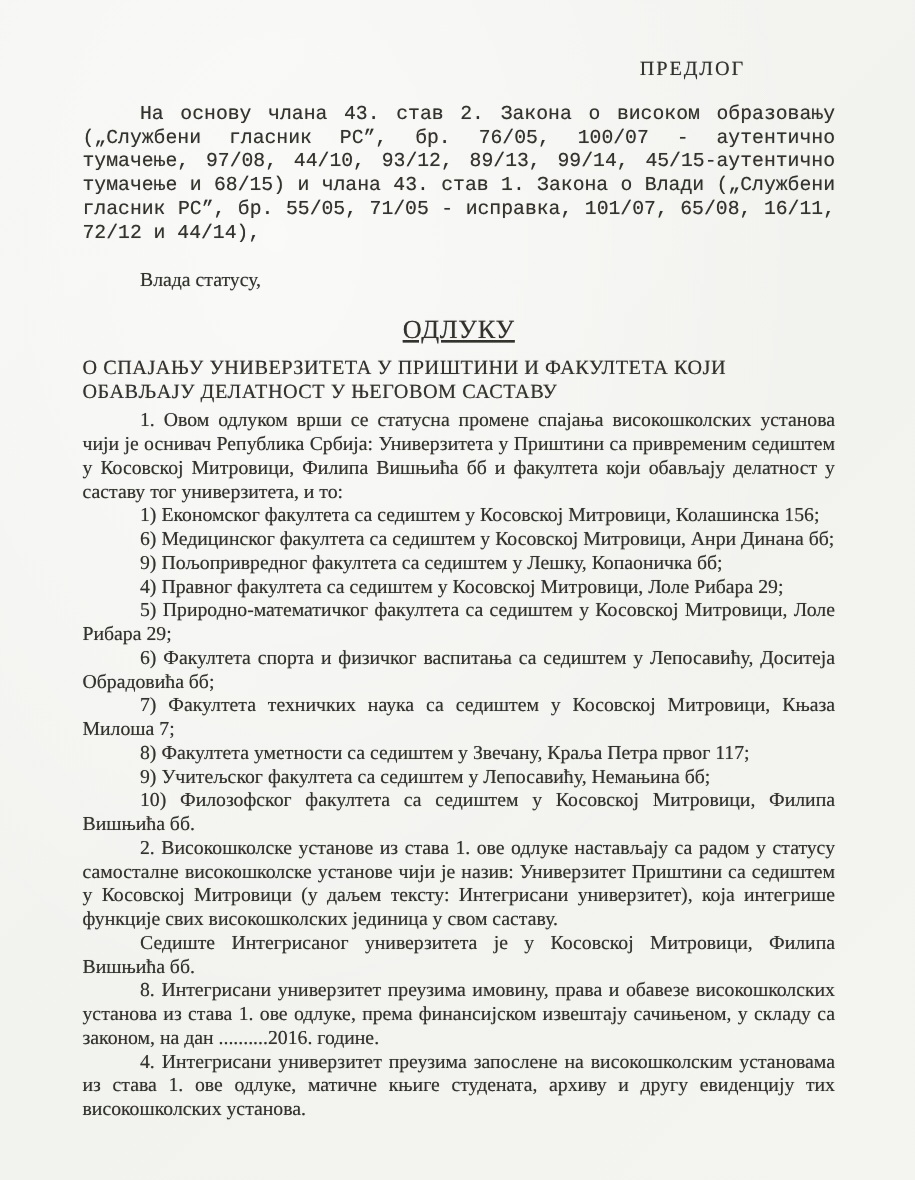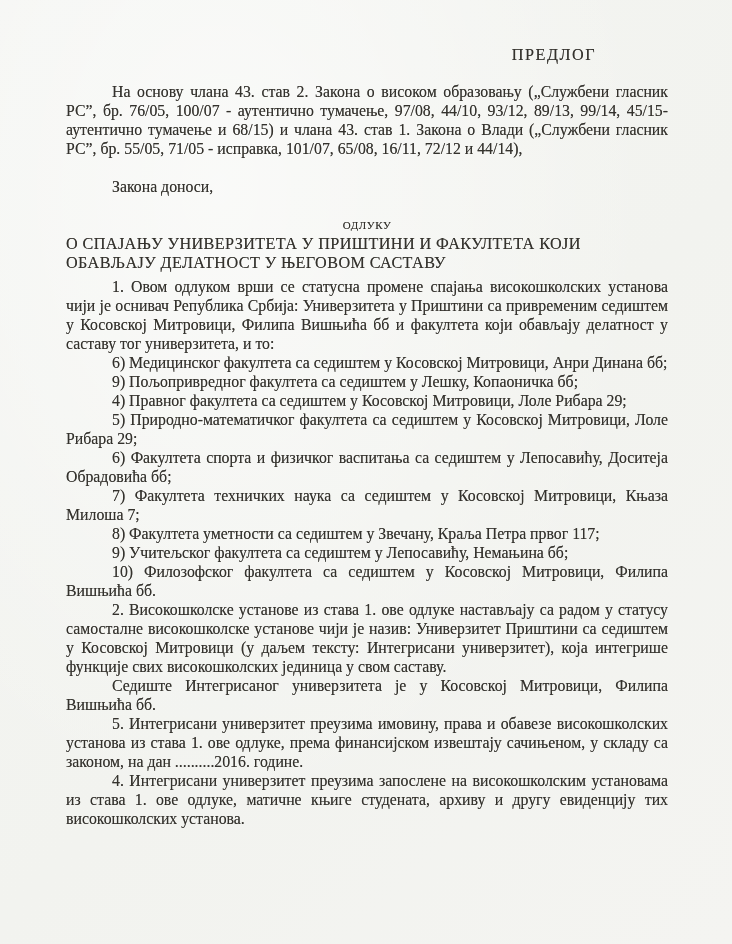--- a/index.html
+++ b/index.html
@@ -27,30 +27,32 @@
   .proposal-label {
     text-align: right;
     padding-right: 72px;
     letter-spacing: 1.5px;
     font-size: 16.2px;
   }
   .preamble {
     margin: 17px 0 0 0;
     text-align: justify;
     text-indent: 46px;
+    font-family: Liberation Mono, monospace;
   }
   .enacting {
     margin: 19px 0 0 0;
     text-indent: 46px;
   }
   .decision-title {
-    margin: 20px 0 0 0;
+    margin: 20px 0 12px 0;
     text-align: center;
-    font-size: 11px;
+    font-size: 21px;
     letter-spacing: 0.6px;
+    text-decoration: underline;
   }
   .decision-subtitle {
     margin: 0;
     font-size: 16.2px;
     letter-spacing: 0.4px;
   }
   .doc-body {
     margin-top: 4px;
   }
   .doc-body p {
@@ -61,38 +63,39 @@
 </style>
 </head>
 <body>
 
 <div class="scan-page">
 
   <div class="proposal-label">ПРЕДЛОГ</div>
 
   <p class="preamble">На основу члана 43. став 2. Закона о високом образовању („Службени гласник РС”, бр. 76/05, 100/07 - аутентично тумачење, 97/08, 44/10, 93/12, 89/13, 99/14, 45/15-аутентично тумачење и 68/15) и члана 43. став 1. Закона о Влади („Службени гласник РС”, бр. 55/05, 71/05 - исправка, 101/07, 65/08, 16/11, 72/12 и 44/14),</p>
 
-  <p class="enacting">Закона доноси,</p>
+  <p class="enacting">Влада статусу,</p>
 
   <p class="decision-title">ОДЛУКУ</p>
 
   <p class="decision-subtitle">О СПАЈАЊУ УНИВЕРЗИТЕТА У ПРИШТИНИ И ФАКУЛТЕТА КОЈИ</p>
 
   <p class="decision-subtitle">ОБАВЉАЈУ ДЕЛАТНОСТ У ЊЕГОВОМ САСТАВУ</p>
 
   <div class="doc-body">
     <p>1. Овом одлуком врши се статусна промене спајања високошколских установа чији је оснивач Република Србија: Универзитета у Приштини са привременим седиштем у Косовској Митровици, Филипа Вишњића бб и факултета који обављају делатност у саставу тог универзитета, и то:</p>
+    <p>1) Економског факултета са седиштем у Косовској Митровици, Колашинска 156;</p>
     <p>6) Медицинског факултета са седиштем у Косовској Митровици, Анри Динана бб;</p>
     <p>9) Пољопривредног факултета са седиштем у Лешку, Копаоничка бб;</p>
     <p>4) Правног факултета са седиштем у Косовској Митровици, Лоле Рибара 29;</p>
     <p>5) Природно-математичког факултета са седиштем у Косовској Митровици, Лоле Рибара 29;</p>
     <p>6) Факултета спорта и физичког васпитања са седиштем у Лепосавићу, Доситеја Обрадовића бб;</p>
     <p>7) Факултета техничких наука са седиштем у Косовској Митровици, Књаза Милоша 7;</p>
     <p>8) Факултета уметности са седиштем у Звечану, Краља Петра првог 117;</p>
     <p>9) Учитељског факултета са седиштем у Лепосавићу, Немањина бб;</p>
     <p>10) Филозофског факултета са седиштем у Косовској Митровици, Филипа Вишњића бб.</p>
     <p>2. Високошколске установе из става 1. ове одлуке настављају са радом у статусу самосталне високошколске установе чији је назив: Универзитет Приштини са седиштем у Косовској Митровици (у даљем тексту: Интегрисани универзитет), која интегрише функције свих високошколских јединица у свом саставу.</p>
     <p>Седиште Интегрисаног универзитета је у Косовској Митровици, Филипа Вишњића бб.</p>
-    <p>5. Интегрисани универзитет преузима имовину, права и обавезе високошколских установа из става 1. ове одлуке, према финансијском извештају сачињеном, у складу са законом, на дан ..........2016. године.</p>
+    <p>8. Интегрисани универзитет преузима имовину, права и обавезе високошколских установа из става 1. ове одлуке, према финансијском извештају сачињеном, у складу са законом, на дан ..........2016. године.</p>
     <p>4. Интегрисани универзитет преузима запослене на високошколским установама из става 1. ове одлуке, матичне књиге студената, архиву и другу евиденцију тих високошколских установа.</p>
   </div>
 
 </div>
 
 </body></html>

